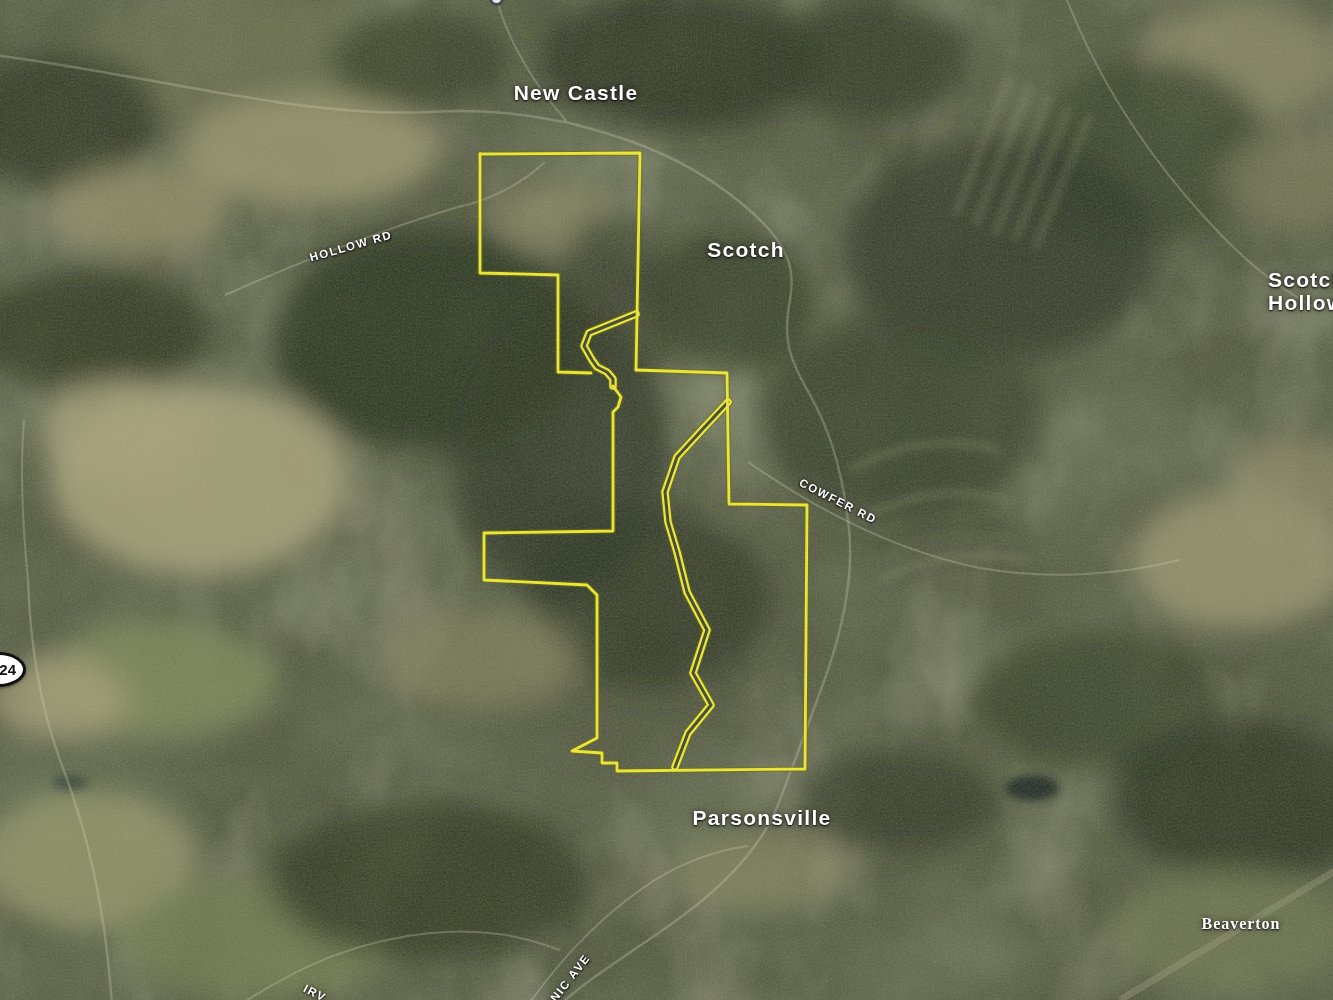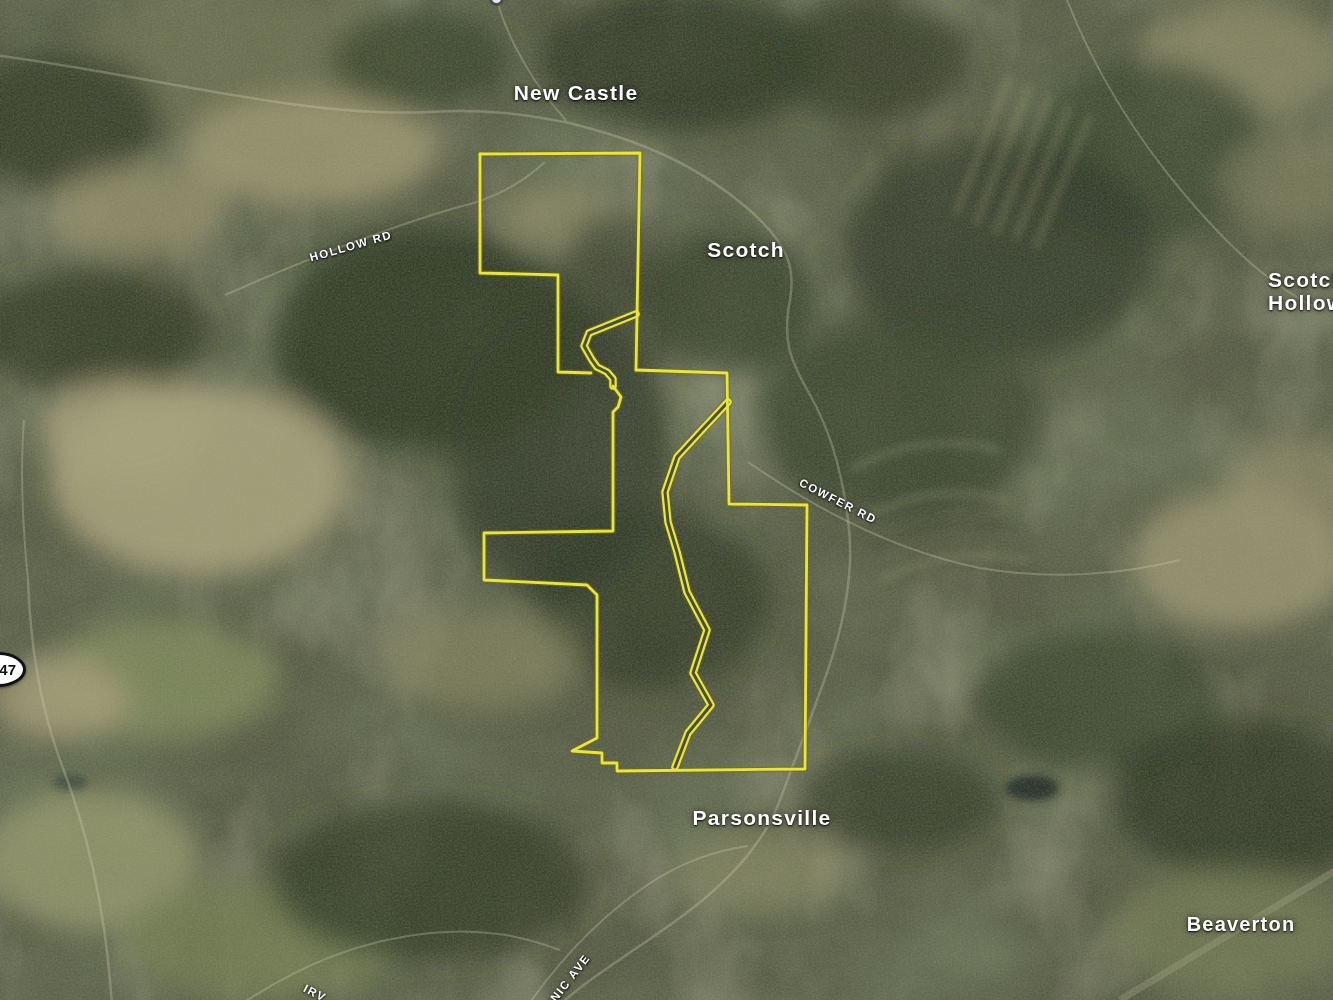--- a/index.html
+++ b/index.html
@@ -9,21 +9,21 @@
     font-family:"Liberation Sans", sans-serif;
   }
   #map-stage{position:absolute;inset:0;width:1333px;height:1000px;border-radius:17px;}
   #terrain-svg{position:absolute;left:0;top:0;}
   .place-label{
     position:absolute;transform:translate(-50%,-50%);
     color:#ffffff;font-weight:600;font-size:21px;letter-spacing:.06em;
     text-shadow:0 1px 2px rgba(0,0,0,.9),0 0 6px rgba(0,0,0,.65);
     white-space:nowrap;pointer-events:none;
   }
-  .place-label.small{font-size:20px;}
+  .place-label.small{font-size:16px;font-family:Liberation Serif, serif;}
   .place-label.corner{transform:none;text-align:left;line-height:23px;}
   .road-label{
     position:absolute;transform-origin:center;
     color:#ffffff;font-weight:700;font-size:11.5px;letter-spacing:.14em;
     text-shadow:0 1px 2px rgba(0,0,0,.95),0 0 4px rgba(0,0,0,.7);
     white-space:nowrap;pointer-events:none;
   }
   .route-shield{
     position:absolute;left:-30px;top:652px;width:56px;height:35px;
     background:#ffffff;border:3px solid #111;border-radius:50%;
@@ -177,16 +177,16 @@
   </div>
   <div class="place-label" style="left:762px;top:818px;">Parsonsville</div>
   <div class="place-label small" style="left:1241px;top:924px;">Beaverton</div>
 
   <div class="road-label" style="left:351px;top:246px;transform:translate(-50%,-50%) rotate(-16deg);">HOLLOW RD</div>
   <div class="road-label" style="left:838px;top:501px;transform:translate(-50%,-50%) rotate(27deg);">COWFER RD</div>
   <div class="road-label" style="left:315px;top:993px;transform:translate(-50%,-50%) rotate(28deg);">IRV</div>
   <div class="road-label" style="left:567px;top:982px;transform:translate(-50%,-50%) rotate(-52deg);">ONIC AVE</div>
 
   <div class="route-shield">
-    <span>47</span>
+    <span>24</span>
   </div>
 
 </div>
 
 </body></html>

